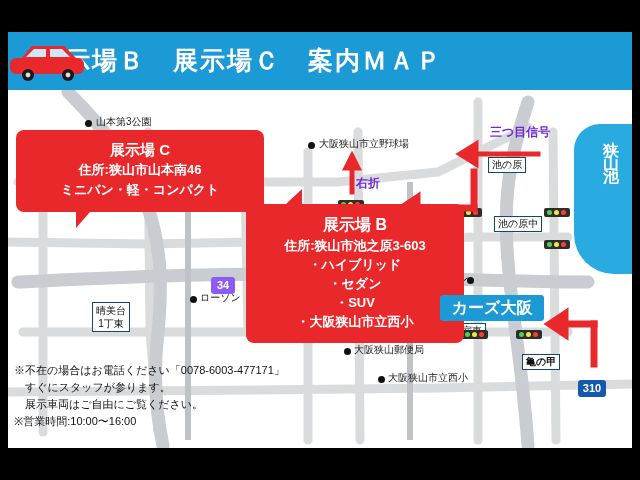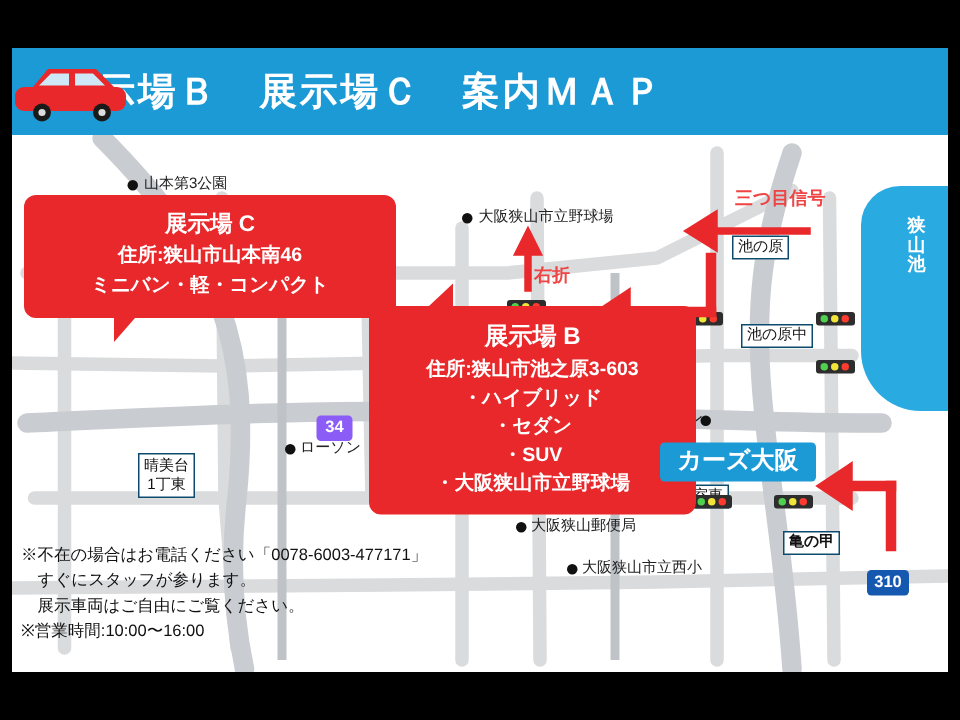--- a/index.html
+++ b/index.html
@@ -7,21 +7,21 @@
   #stage{position:relative;width:640px;height:480px;background:#000;}
   #map{position:absolute;left:8px;top:32px;width:624px;height:416px;background:#ffffff;overflow:hidden;}
 
   
   .hdr{position:absolute;left:0;top:0;width:624px;height:58px;background:#1c9ad6;}
   .hdr-title{position:absolute;left:30px;top:12px;font-size:25px;font-weight:bold;color:#ffffff;letter-spacing:2px;white-space:nowrap;}
   .car{position:absolute;right:14px;top:8px;width:78px;height:42px;}
 
   
   .lake{position:absolute;right:0;top:92px;width:58px;height:150px;background:#29abe2;border-radius:26px 0 0 40px;}
-  .lake-label{position:absolute;right:10px;top:112px;width:22px;font-size:12px;font-weight:bold;color:#ffffff;line-height:13px;text-align:center;}
+  .lake-label{position:absolute;right:10px;top:112px;width:22px;font-size:16px;font-weight:bold;color:#ffffff;line-height:13px;text-align:center;}
 
   
   .poi{position:absolute;font-size:10px;color:#222;white-space:nowrap;}
   .dot{position:absolute;width:7px;height:7px;background:#111;border-radius:50%;}
 
   
   .callout{position:absolute;background:#e8282a;color:#fff;border-radius:8px;text-align:center;}
   .callout .t{font-weight:bold;}
   #calloutC{left:8px;top:98px;width:236px;padding:10px 6px 12px;}
   #calloutC .t{font-size:15px;line-height:20px;}
@@ -44,21 +44,21 @@
   .sig i{position:absolute;top:2px;width:5px;height:5px;border-radius:50%;display:block;}
   .sig i.g{left:3px;background:#4fd14f;}
   .sig i.y{left:10px;background:#f2e53a;}
   .sig i.r{left:17px;background:#ff3b30;}
 
   
   .shield{position:absolute;width:24px;height:17px;background:#8b5cf6;color:#fff;font-size:11px;font-weight:bold;line-height:17px;text-align:center;border-radius:3px;}
   .shield.r310{background:#1558b0;width:28px;}
 
   
-  .redtxt{position:absolute;color:#ef4444;font-weight:bold;white-space:nowrap;}
+  .redtxt{position:absolute;color:#6d28d9;font-weight:bold;white-space:nowrap;}
 
   
   .notes{position:absolute;left:6px;top:330px;font-size:11px;line-height:17px;color:#111;white-space:pre-line;}
 
   svg{position:absolute;left:0;top:0;overflow:visible;}
 </style>
 </head>
 <body>
 
 <div id="stage">
@@ -190,21 +190,21 @@
       <div class="l">住所:狭山市山本南46</div>
       <div class="l">ミニバン・軽・コンパクト</div>
     </div>
 
     <div class="callout" id="calloutB">
       <div class="t">展示場 B</div>
       <div class="l">住所:狭山市池之原3-603</div>
       <div class="l">・ハイブリッド</div>
       <div class="l">・セダン</div>
       <div class="l">・SUV</div>
-      <div class="l">・大阪狭山市立野球場</div>
+      <div class="l">・大阪狭山市立西小</div>
     </div>
 
     <div class="shop">カーズ大阪</div>
 
     <div class="notes">※不在の場合はお電話ください「0078-6003-477171」
 　すぐにスタッフが参ります。
 　展示車両はご自由にご覧ください。
 ※営業時間:10:00〜16:00</div>
 
   </div>

